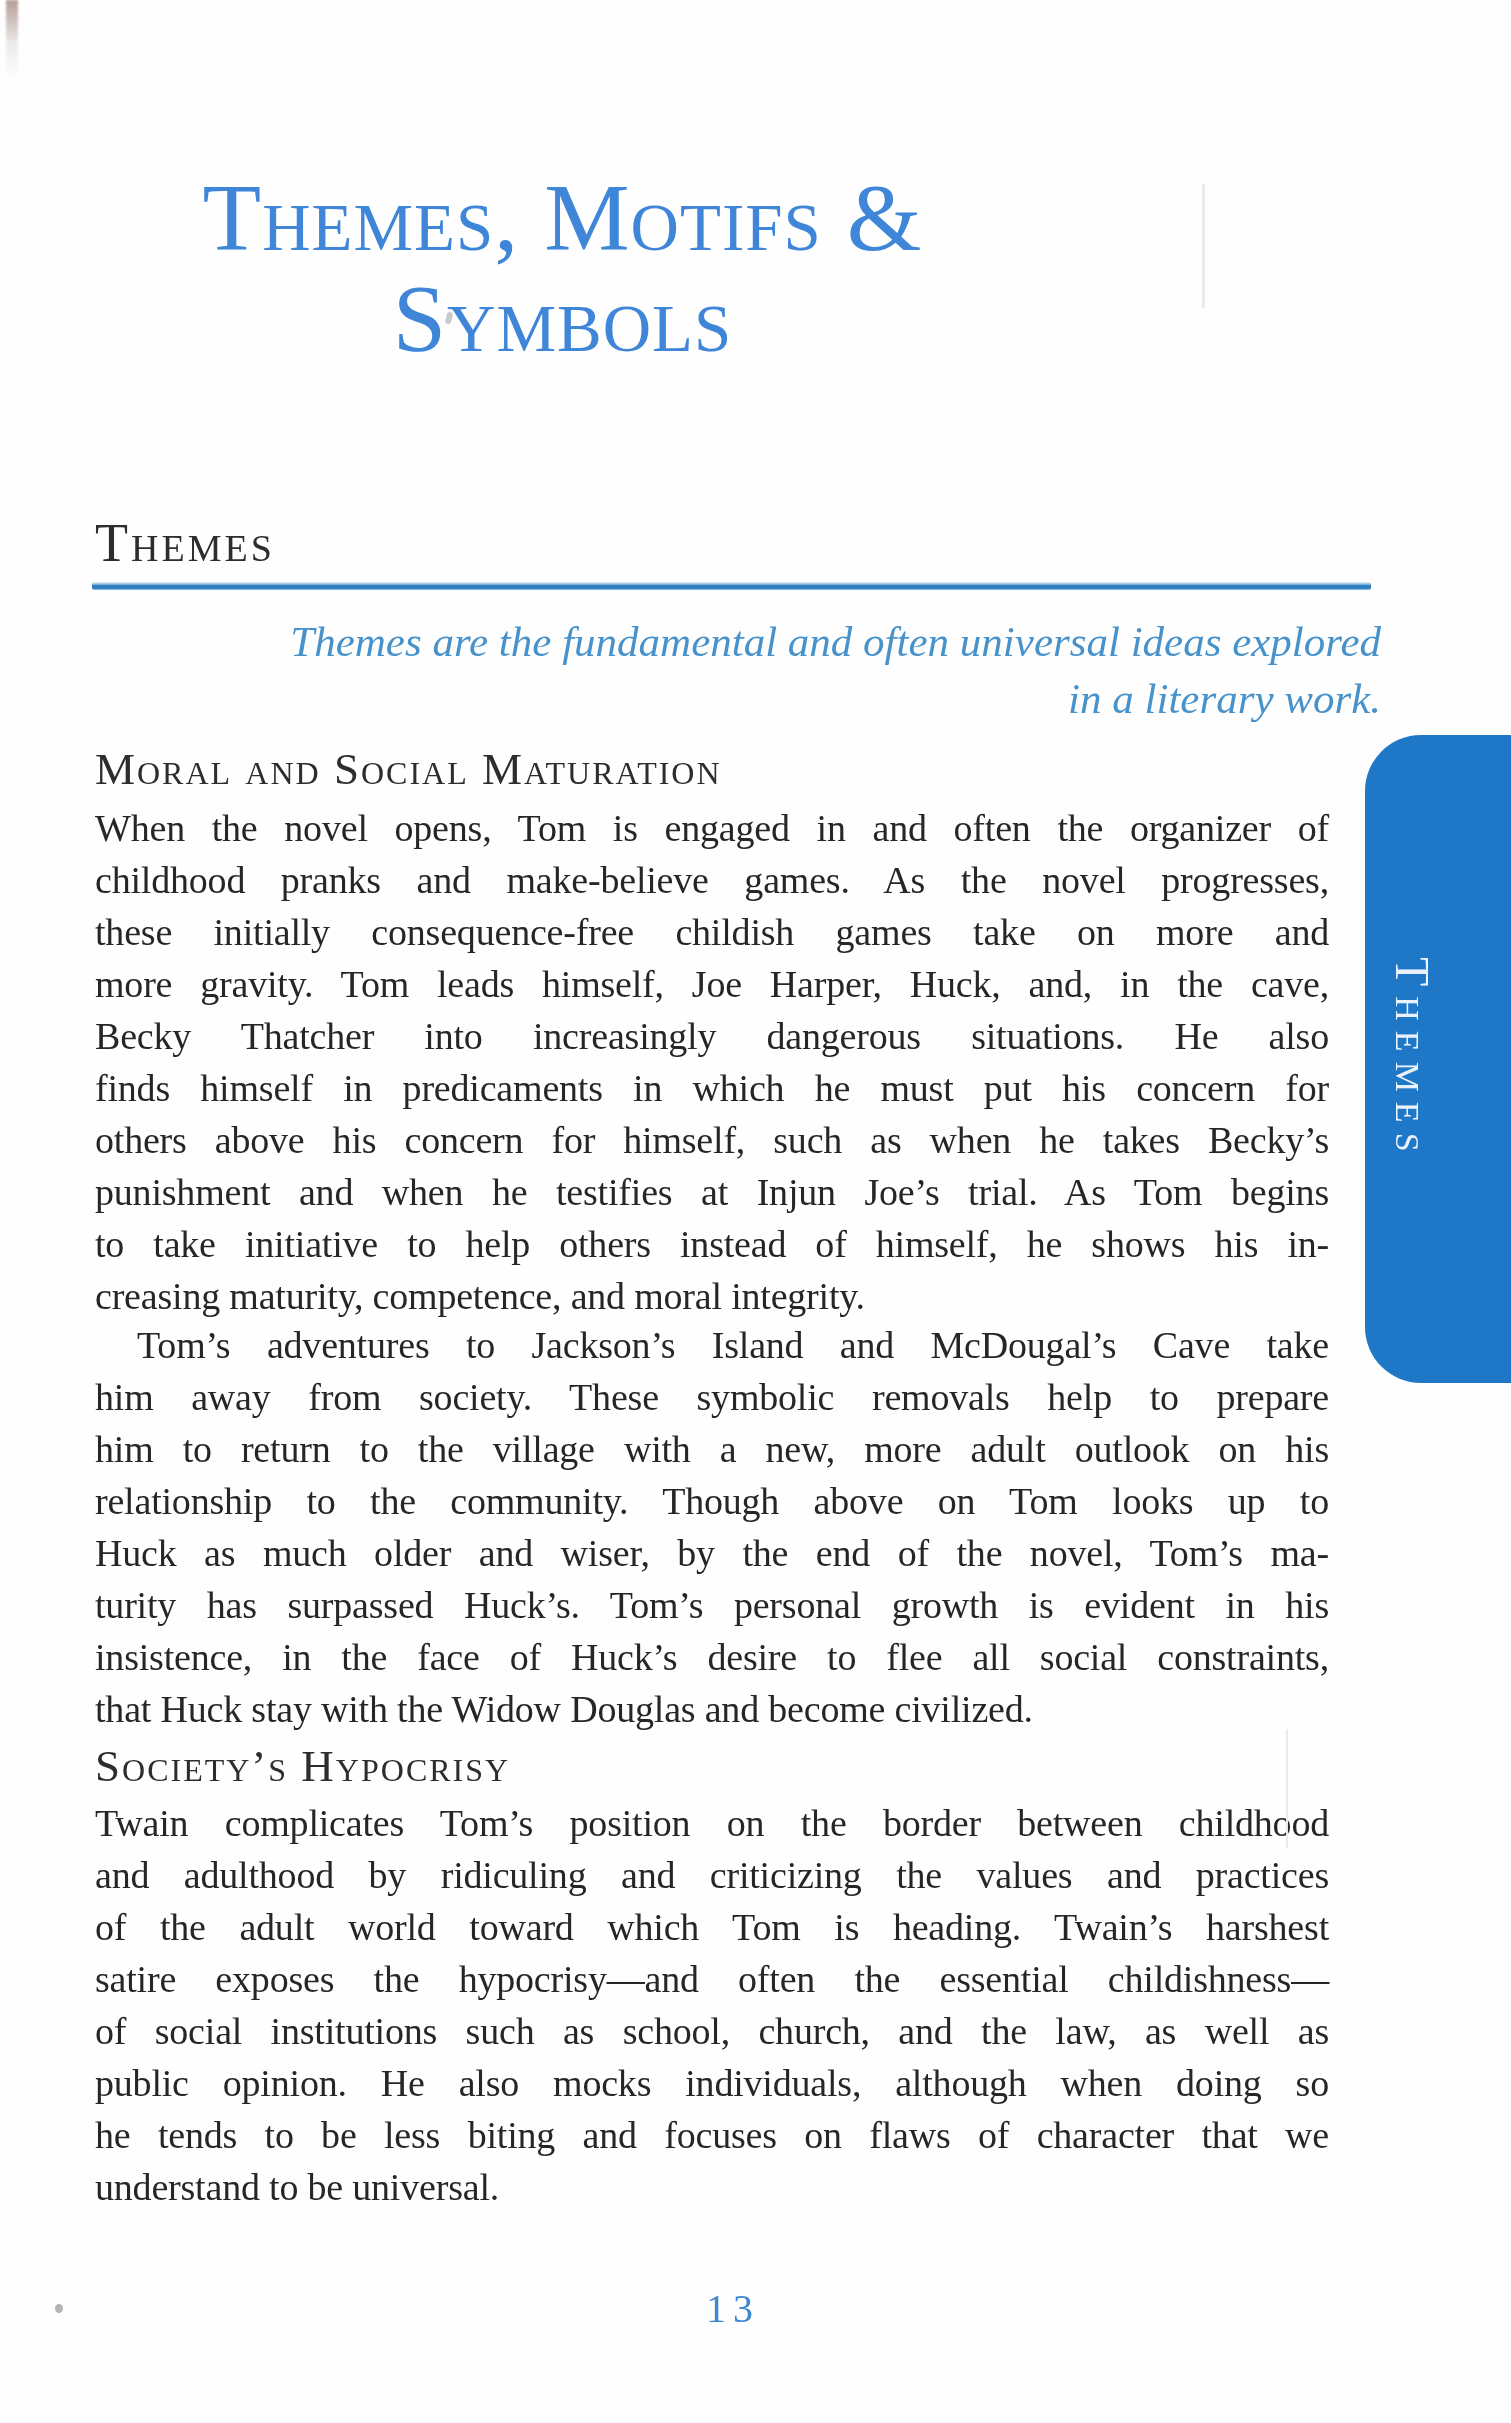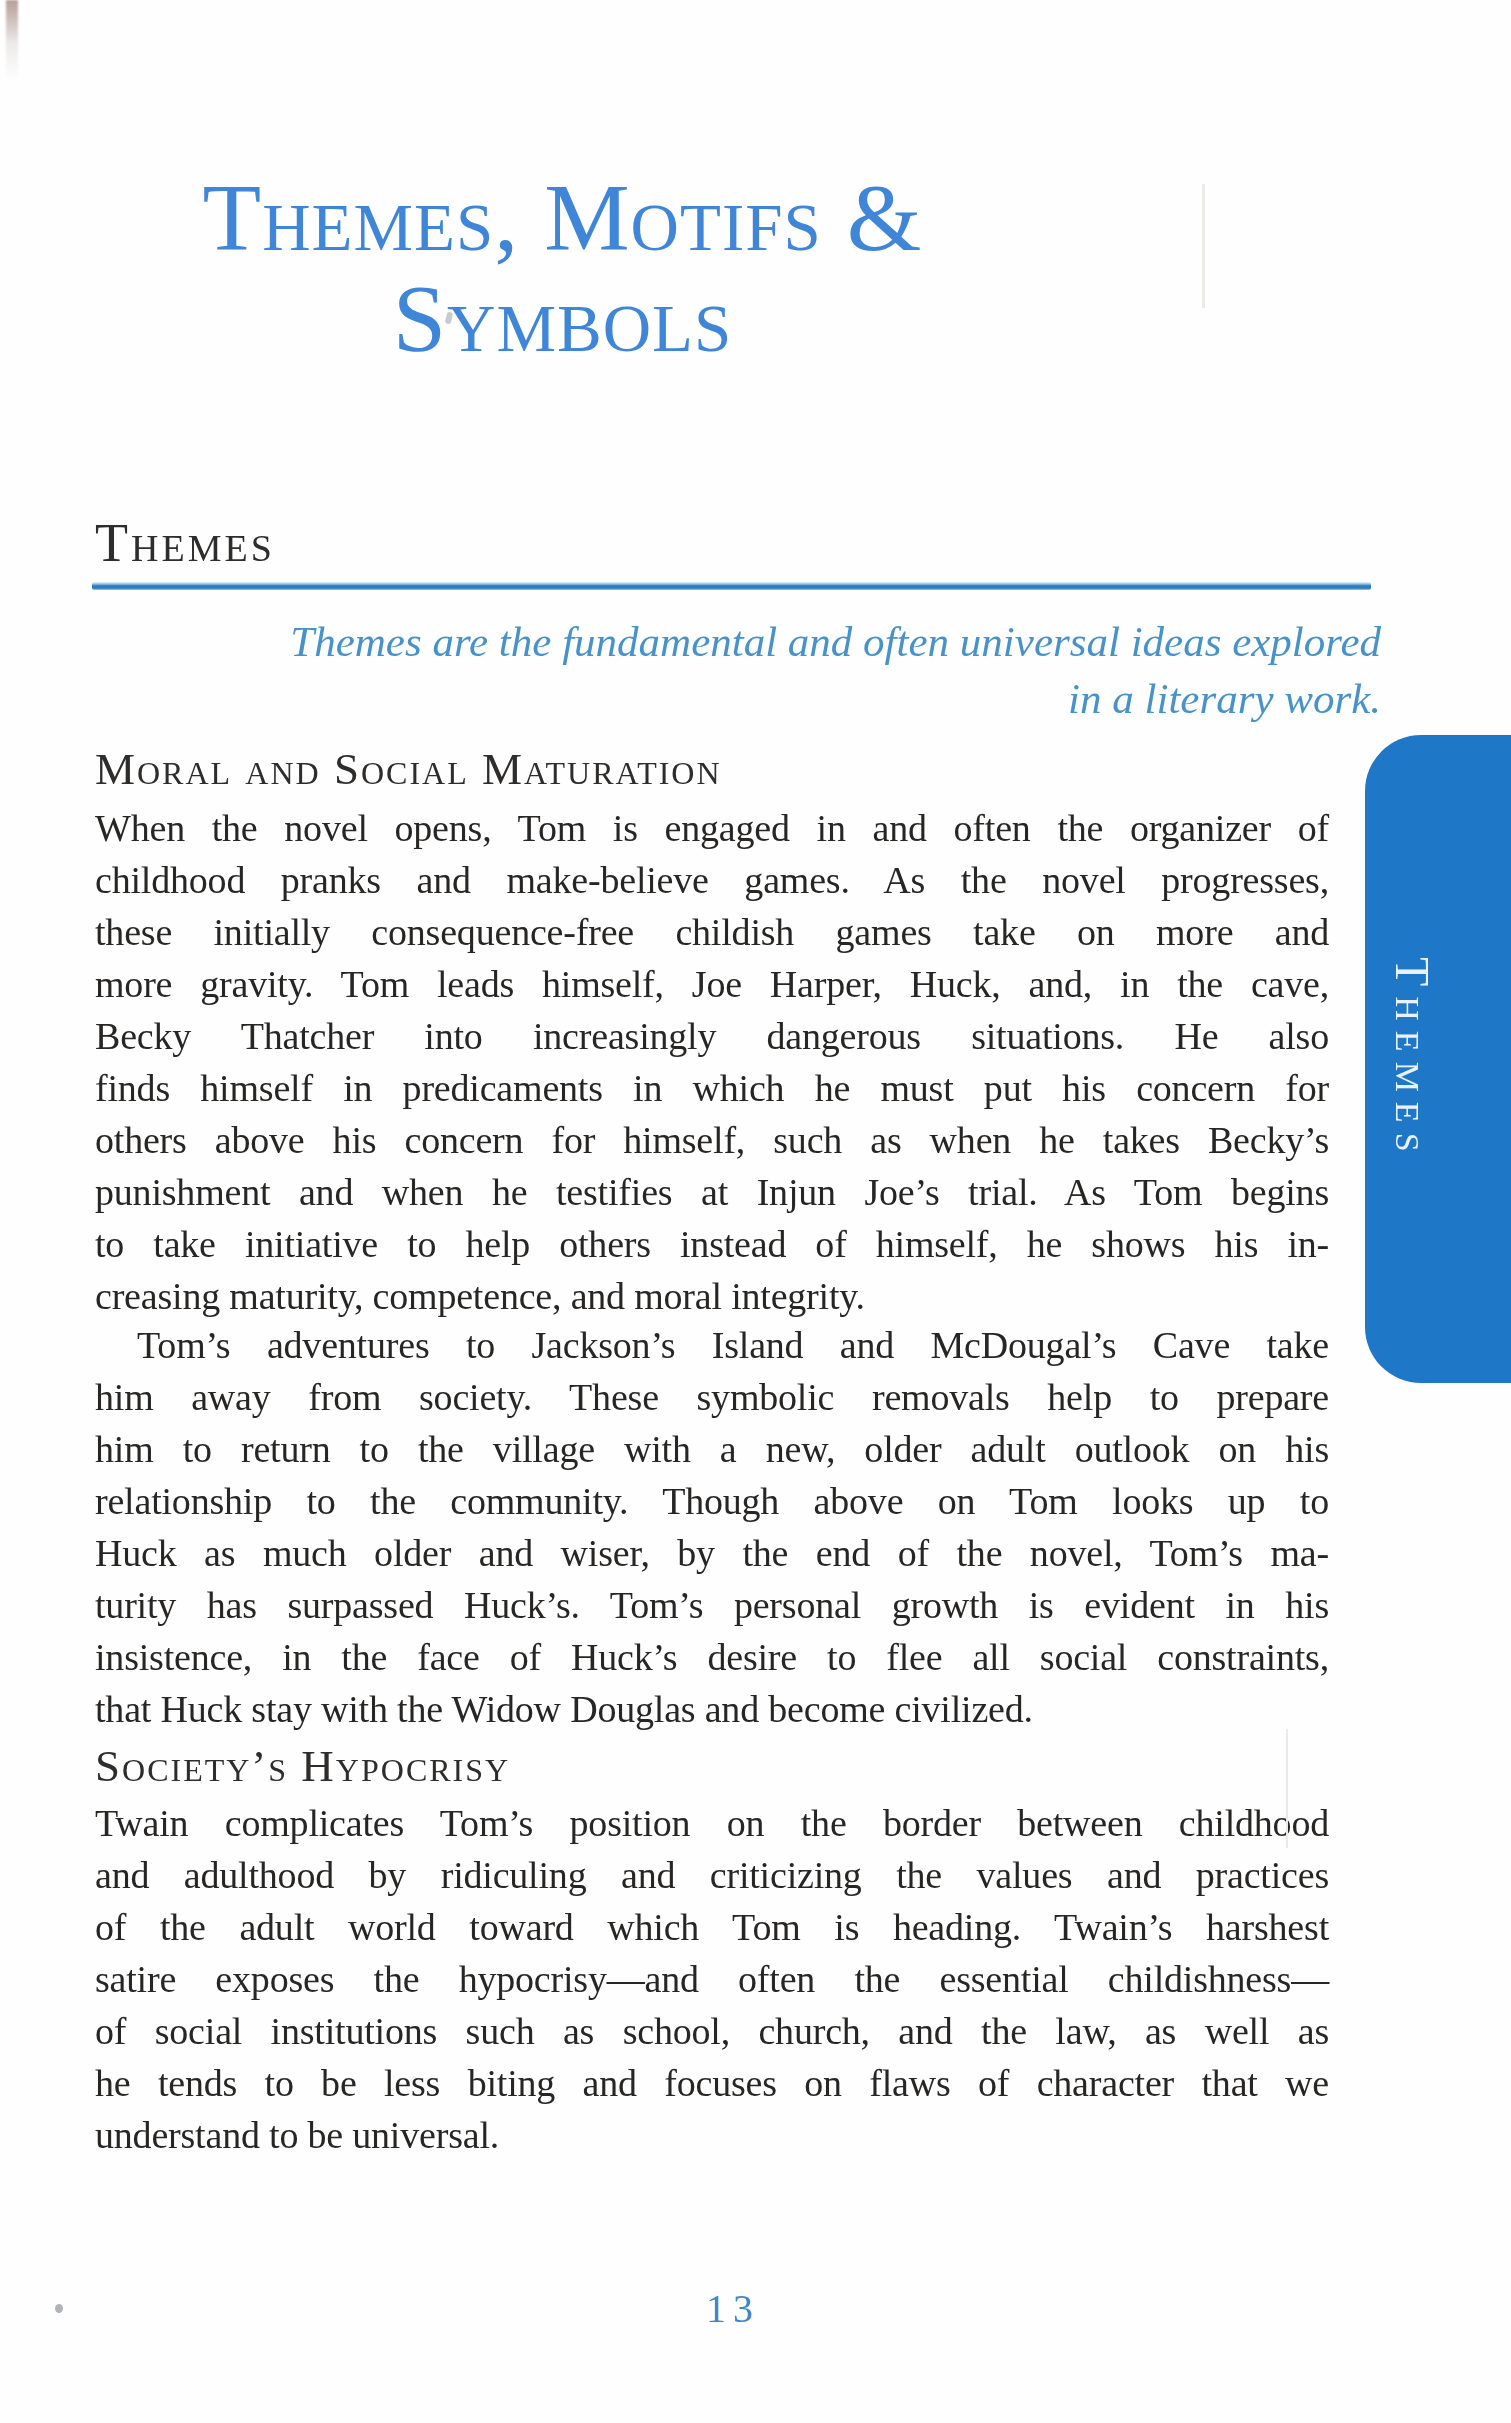--- a/index.html
+++ b/index.html
@@ -162,35 +162,36 @@
       <div class="tline">Becky Thatcher into increasingly dangerous situations. He also</div>
       <div class="tline">finds himself in predicaments in which he must put his concern for</div>
       <div class="tline">others above his concern for himself, such as when he takes Becky’s</div>
       <div class="tline">punishment and when he testifies at Injun Joe’s trial. As Tom begins</div>
       <div class="tline">to take initiative to help others instead of himself, he shows his in-</div>
       <div class="tline tline-last">creasing maturity, competence, and moral integrity.</div>
     </div>
   <div class="body-para para-2">
       <div class="tline">Tom’s adventures to Jackson’s Island and McDougal’s Cave take</div>
       <div class="tline">him away from society. These symbolic removals help to prepare</div>
-      <div class="tline">him to return to the village with a new, older adult outlook on his</div>
+      <div class="tline">him to return to the village with a new, more adult outlook on his</div>
       <div class="tline">relationship to the community. Though above on Tom looks up to</div>
       <div class="tline">Huck as much older and wiser, by the end of the novel, Tom’s ma-</div>
       <div class="tline">turity has surpassed Huck’s. Tom’s personal growth is evident in his</div>
       <div class="tline">insistence, in the face of Huck’s desire to flee all social constraints,</div>
       <div class="tline tline-last">that Huck stay with the Widow Douglas and become civilized.</div>
     </div>
 
   <div class="subhead subhead-hypocrisy">Society’s Hypocrisy</div>
   <div class="body-para para-3">
       <div class="tline">Twain complicates Tom’s position on the border between childhood</div>
       <div class="tline">and adulthood by ridiculing and criticizing the values and practices</div>
       <div class="tline">of the adult world toward which Tom is heading. Twain’s harshest</div>
       <div class="tline">satire exposes the hypocrisy—and often the essential childishness—</div>
       <div class="tline">of social institutions such as school, church, and the law, as well as</div>
+      <div class="tline">public opinion. He also mocks individuals, although when doing so</div>
       <div class="tline">he tends to be less biting and focuses on flaws of character that we</div>
       <div class="tline tline-last">understand to be universal.</div>
     </div>
 
   <div class="side-tab">
     <div class="side-tab-label">Themes</div>
   </div>
 
   <div class="page-number">13</div>
 

